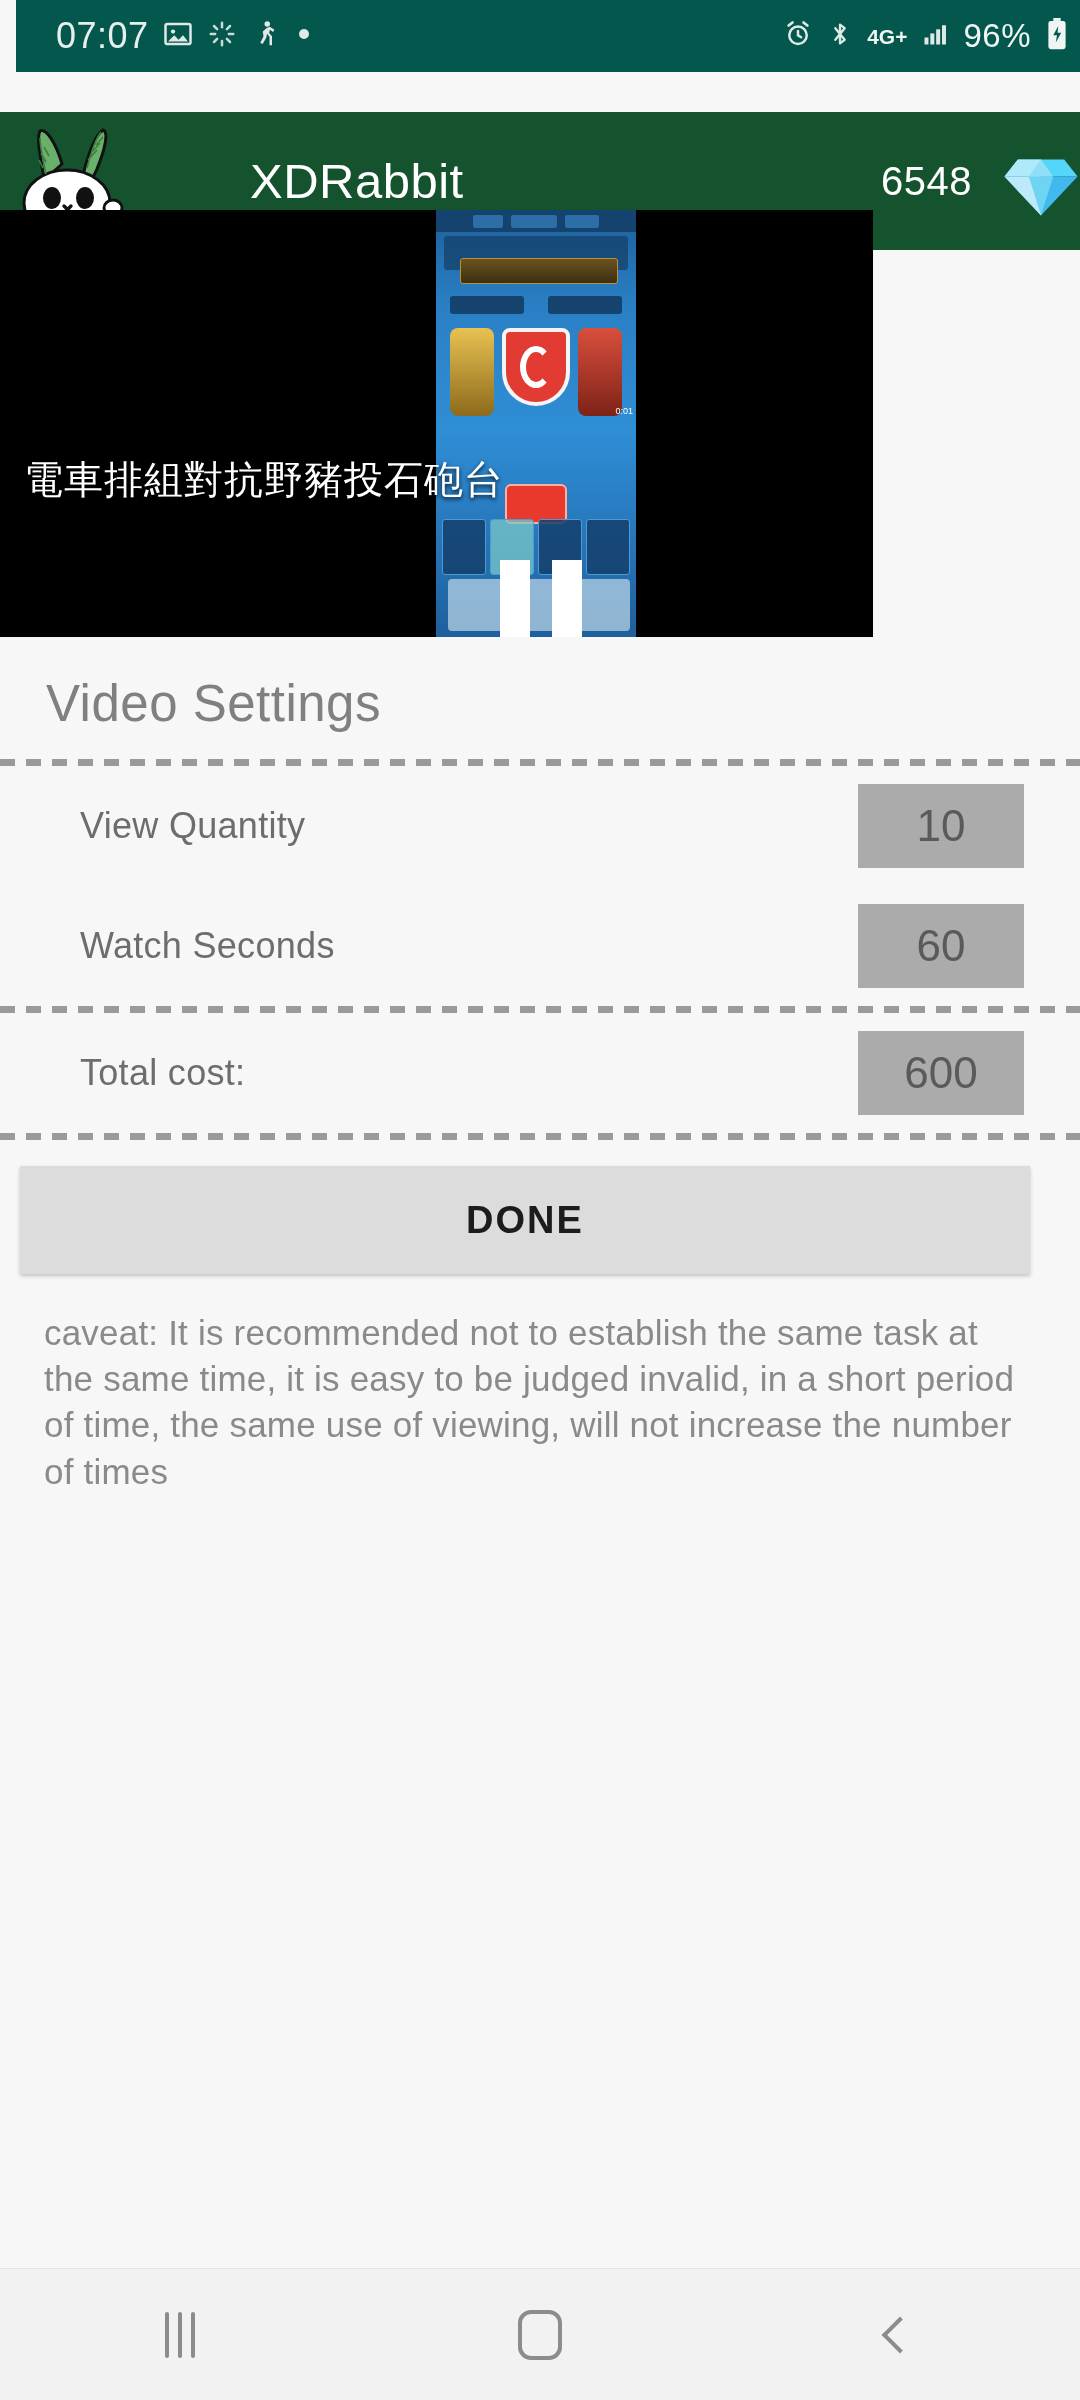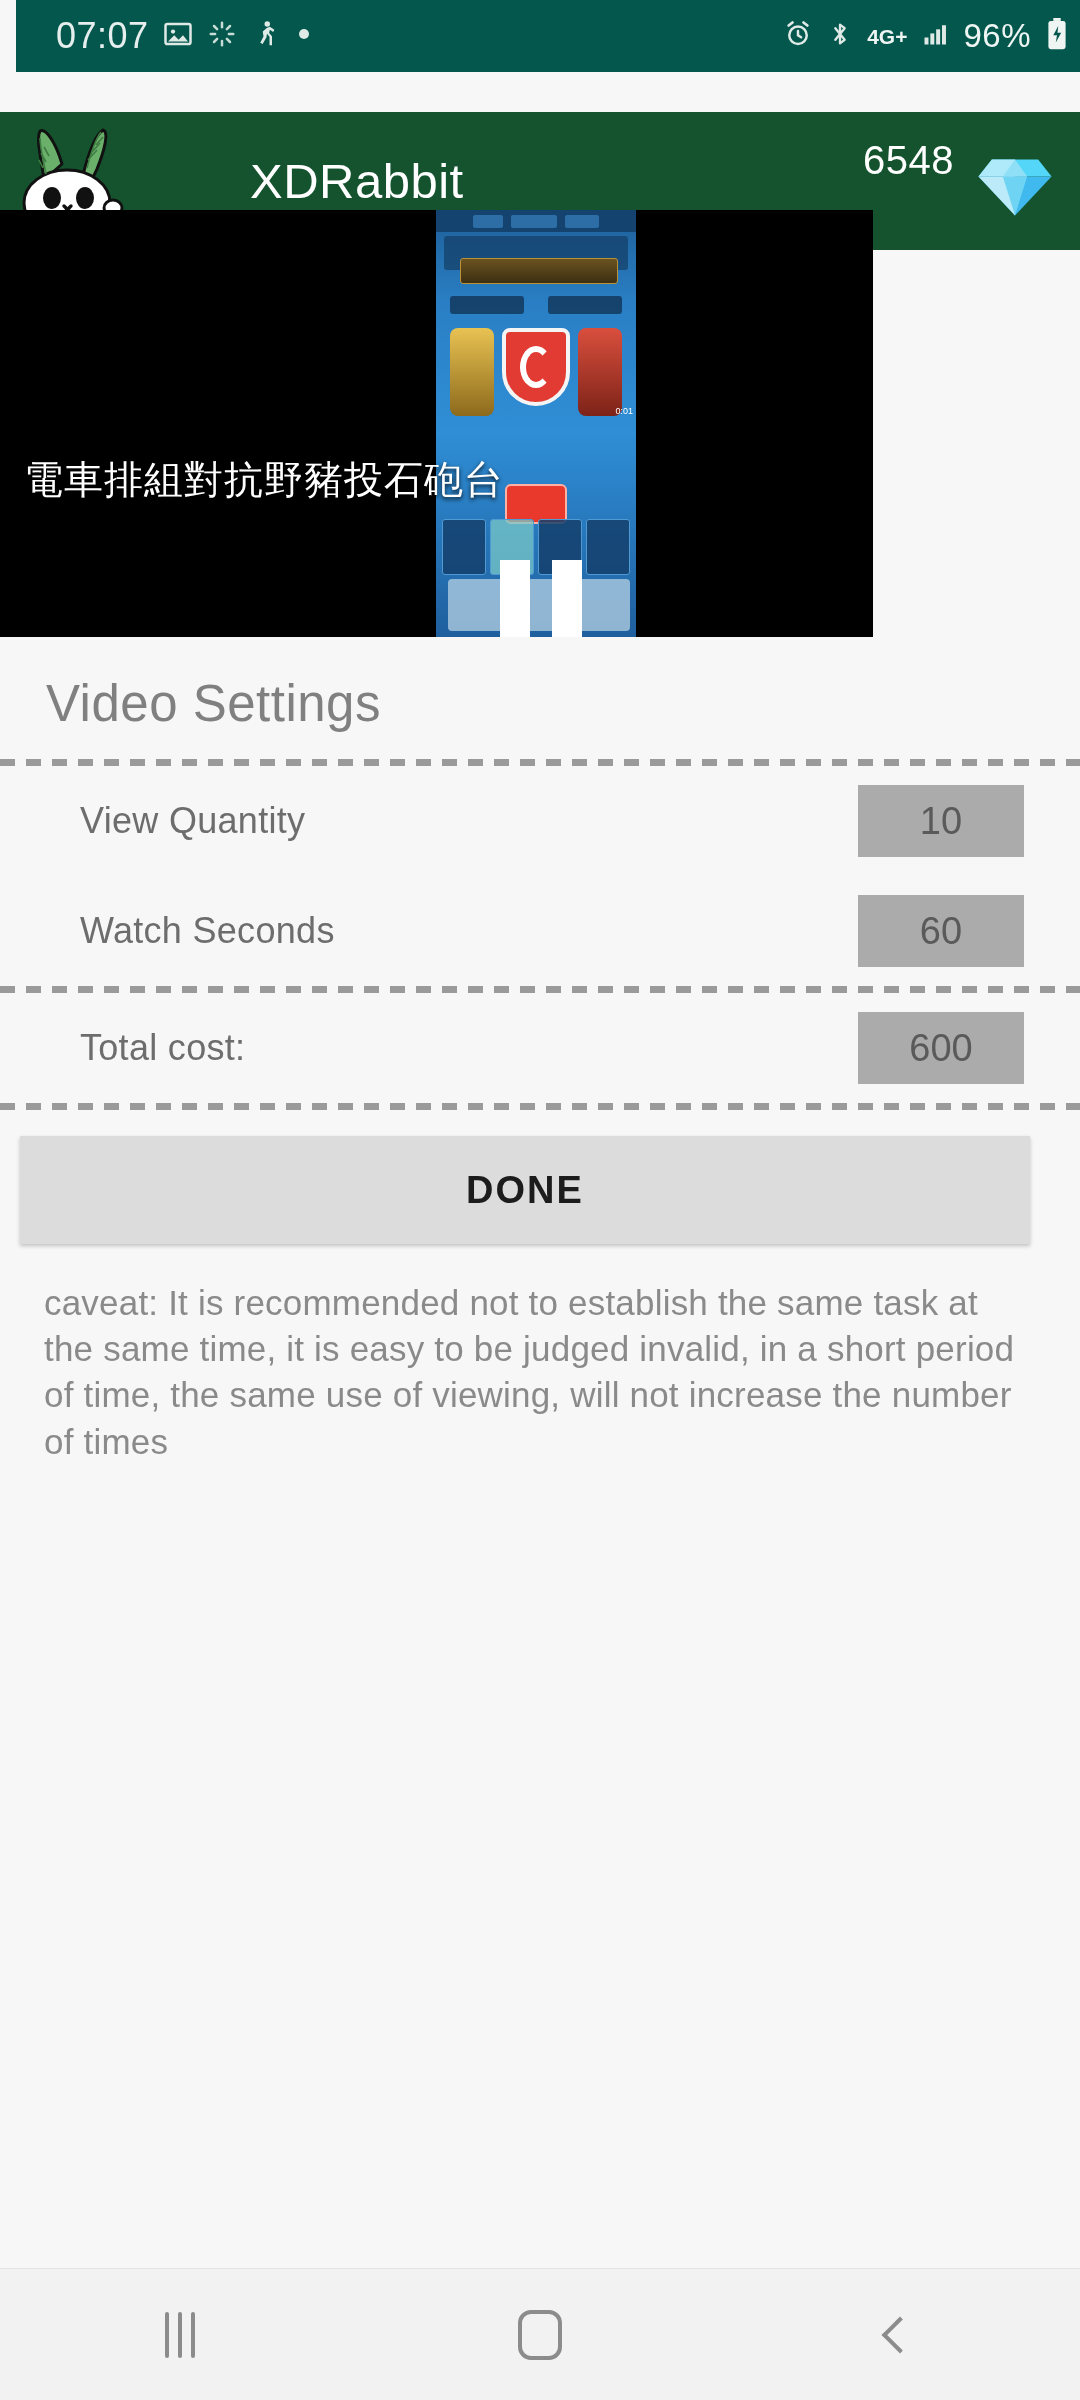--- a/index.html
+++ b/index.html
@@ -27,22 +27,21 @@
   .appbar {
     position:absolute; top:72px; left:0; width:1080px; height:138px;
     background:#14532d; display:flex; align-items:center;margin-top:40px;
   }
   .logo-wrap { width:150px; height:138px; position:relative; flex:0 0 auto; }
   .appbar-title {
     color:#ffffff; font-size:49px; font-weight:normal;
     letter-spacing:0.5px; margin-left:100px;
   }
   .coin-wrap {
-    margin-left:auto; display:flex; align-items:flex-start; gap:22px;
-    padding-right:26px;
+    margin-left:auto; display:flex; align-items:center; gap:30px;
   }
   .coin-count { color:#ffffff; font-size:40px; letter-spacing:0.5px; }
 
   
   .player {
     position:absolute; top:210px; left:0; width:873px; height:427px;
     background:#000000; overflow:hidden;
   }
   .video-thumb {
     position:absolute; left:436px; top:0; width:200px; height:427px;
@@ -134,23 +133,23 @@
     height:7px; width:100%;
     background-image:repeating-linear-gradient(
       to right, #9a9a9a 0, #9a9a9a 15px, transparent 15px, transparent 26px);
   }
   .row {
     display:flex; align-items:center; justify-content:space-between;
     padding:18px 56px 18px 80px; min-height:110px;
   }
   .row-label { font-size:36px; color:#6d6d6d; letter-spacing:0.3px; }
   .row-value {
-    width:166px; height:72px; background:#ababab;
+    width:166px; height:84px; background:#ababab;
     display:flex; align-items:center; justify-content:center;
-    font-size:38px; color:#5a5a5a;
+    font-size:44px; color:#5a5a5a;
   }
   .done-wrap { padding:26px 50px 0 20px; }
   .done-btn {
     width:100%; height:108px; background:#dcdcdc;
     border:none; font-size:38px; color:#1c1c1c;
     letter-spacing:2px; font-weight:bold;
     font-family:"Liberation Sans", sans-serif;
     box-shadow:0 2px 4px rgba(0,0,0,.22);
   }
   .caveat {

